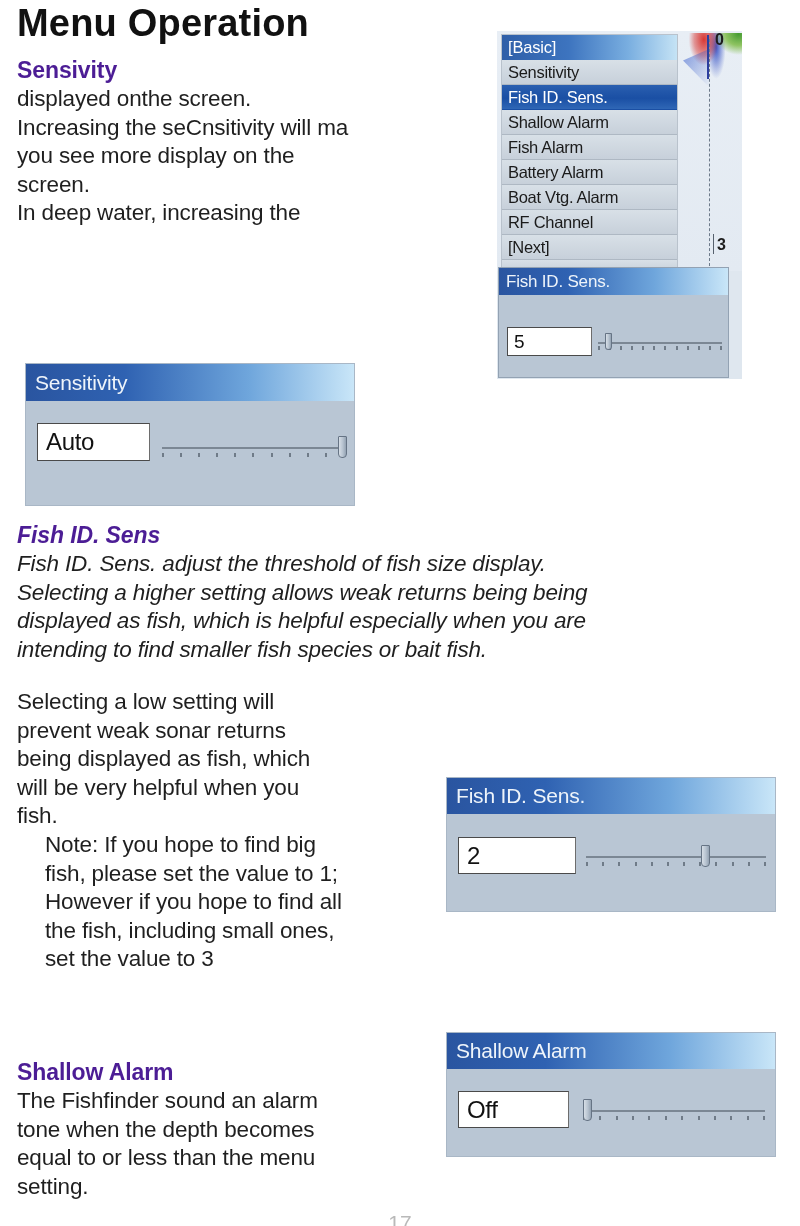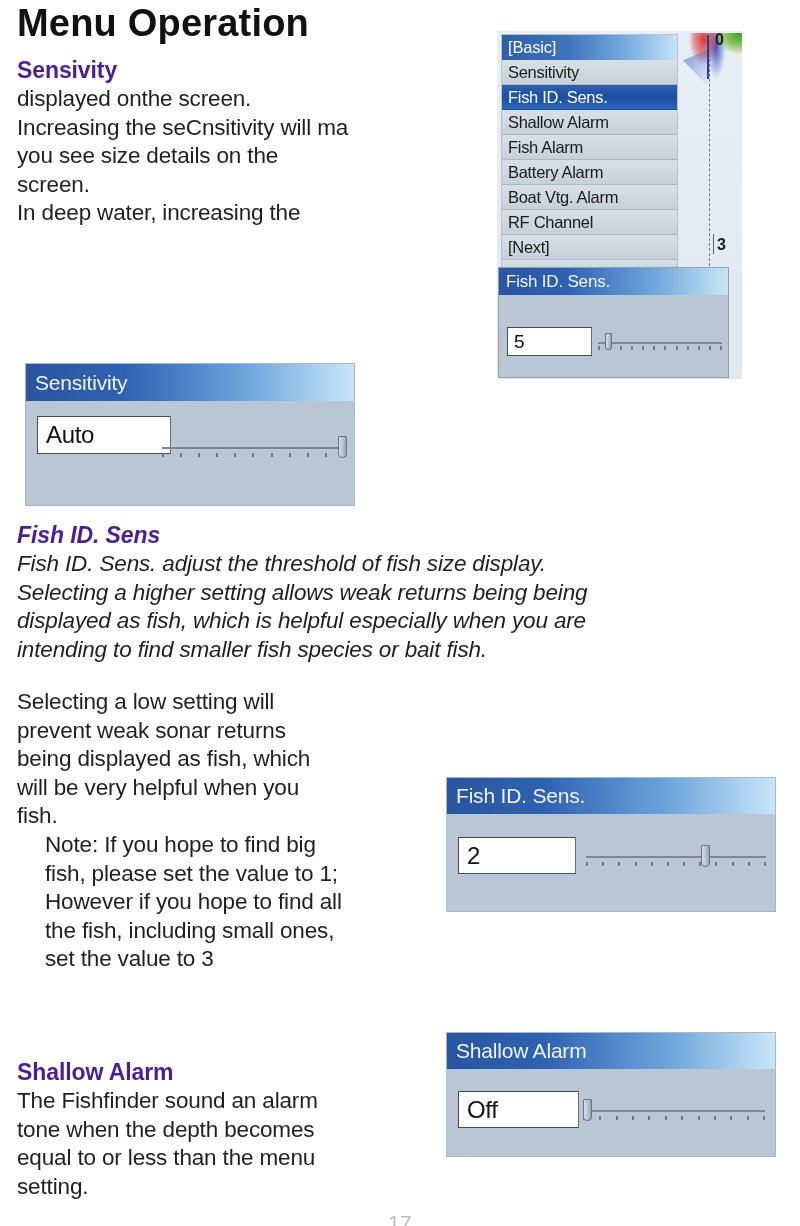--- a/index.html
+++ b/index.html
@@ -265,21 +265,21 @@
   }
 
   
   #panel-sensitivity {
     left: 25px;
     top: 363px;
     width: 330px;
     height: 143px;
   }
   #panel-sensitivity .panel-title { height: 37px; line-height: 37px; }
-  #panel-sensitivity .value-box { left: 11px; top: 15px; width: 134px; height: 38px; }
+  #panel-sensitivity .value-box { left: 11px; top: 22px; width: 113px; height: 38px; }
   #panel-sensitivity .slider { left: 136px; top: 30px; width: 183px; height: 34px; }
 
   
   #panel-fishid {
     left: 446px;
     top: 777px;
     width: 330px;
     height: 135px;
   }
   #panel-fishid .panel-title { height: 36px; line-height: 36px; }
@@ -287,21 +287,21 @@
   #panel-fishid .slider { left: 139px; top: 26px; width: 180px; height: 34px; }
 
   
   #panel-shallow {
     left: 446px;
     top: 1032px;
     width: 330px;
     height: 125px;
   }
   #panel-shallow .panel-title { height: 36px; line-height: 36px; }
-  #panel-shallow .value-box { left: 11px; top: 22px; width: 121px; height: 37px; }
+  #panel-shallow .value-box { left: 11px; top: 22px; width: 111px; height: 37px; }
   #panel-shallow .slider { left: 136px; top: 25px; width: 182px; height: 34px; }
 
   
   #panel-popup {
     position: absolute;
     left: 1px;
     top: 236px;
     width: 231px;
     height: 111px;
     background: #b9c6d4;
@@ -316,21 +316,21 @@
 </style>
 </head>
 <body>
 
 <div class="page-title">Menu Operation</div>
 
 <div id="intro-block">
   <div class="section-head">Sensivity</div>
   <div class="body-line">displayed onthe screen.</div>
   <div class="body-line">Increasing the seCnsitivity will ma</div>
-  <div class="body-line">you see size details on the</div>
+  <div class="body-line">you see more display on the</div>
   <div class="body-line">screen.</div>
   <div class="body-line">In deep water, increasing the</div>
 </div>
 
 <div id="device-screen">
 
   <div class="sonar-area">
     <div class="sonar-wedge"></div>
     <div class="sonar-wedge2"></div>
     <div class="depth-solid"></div>

